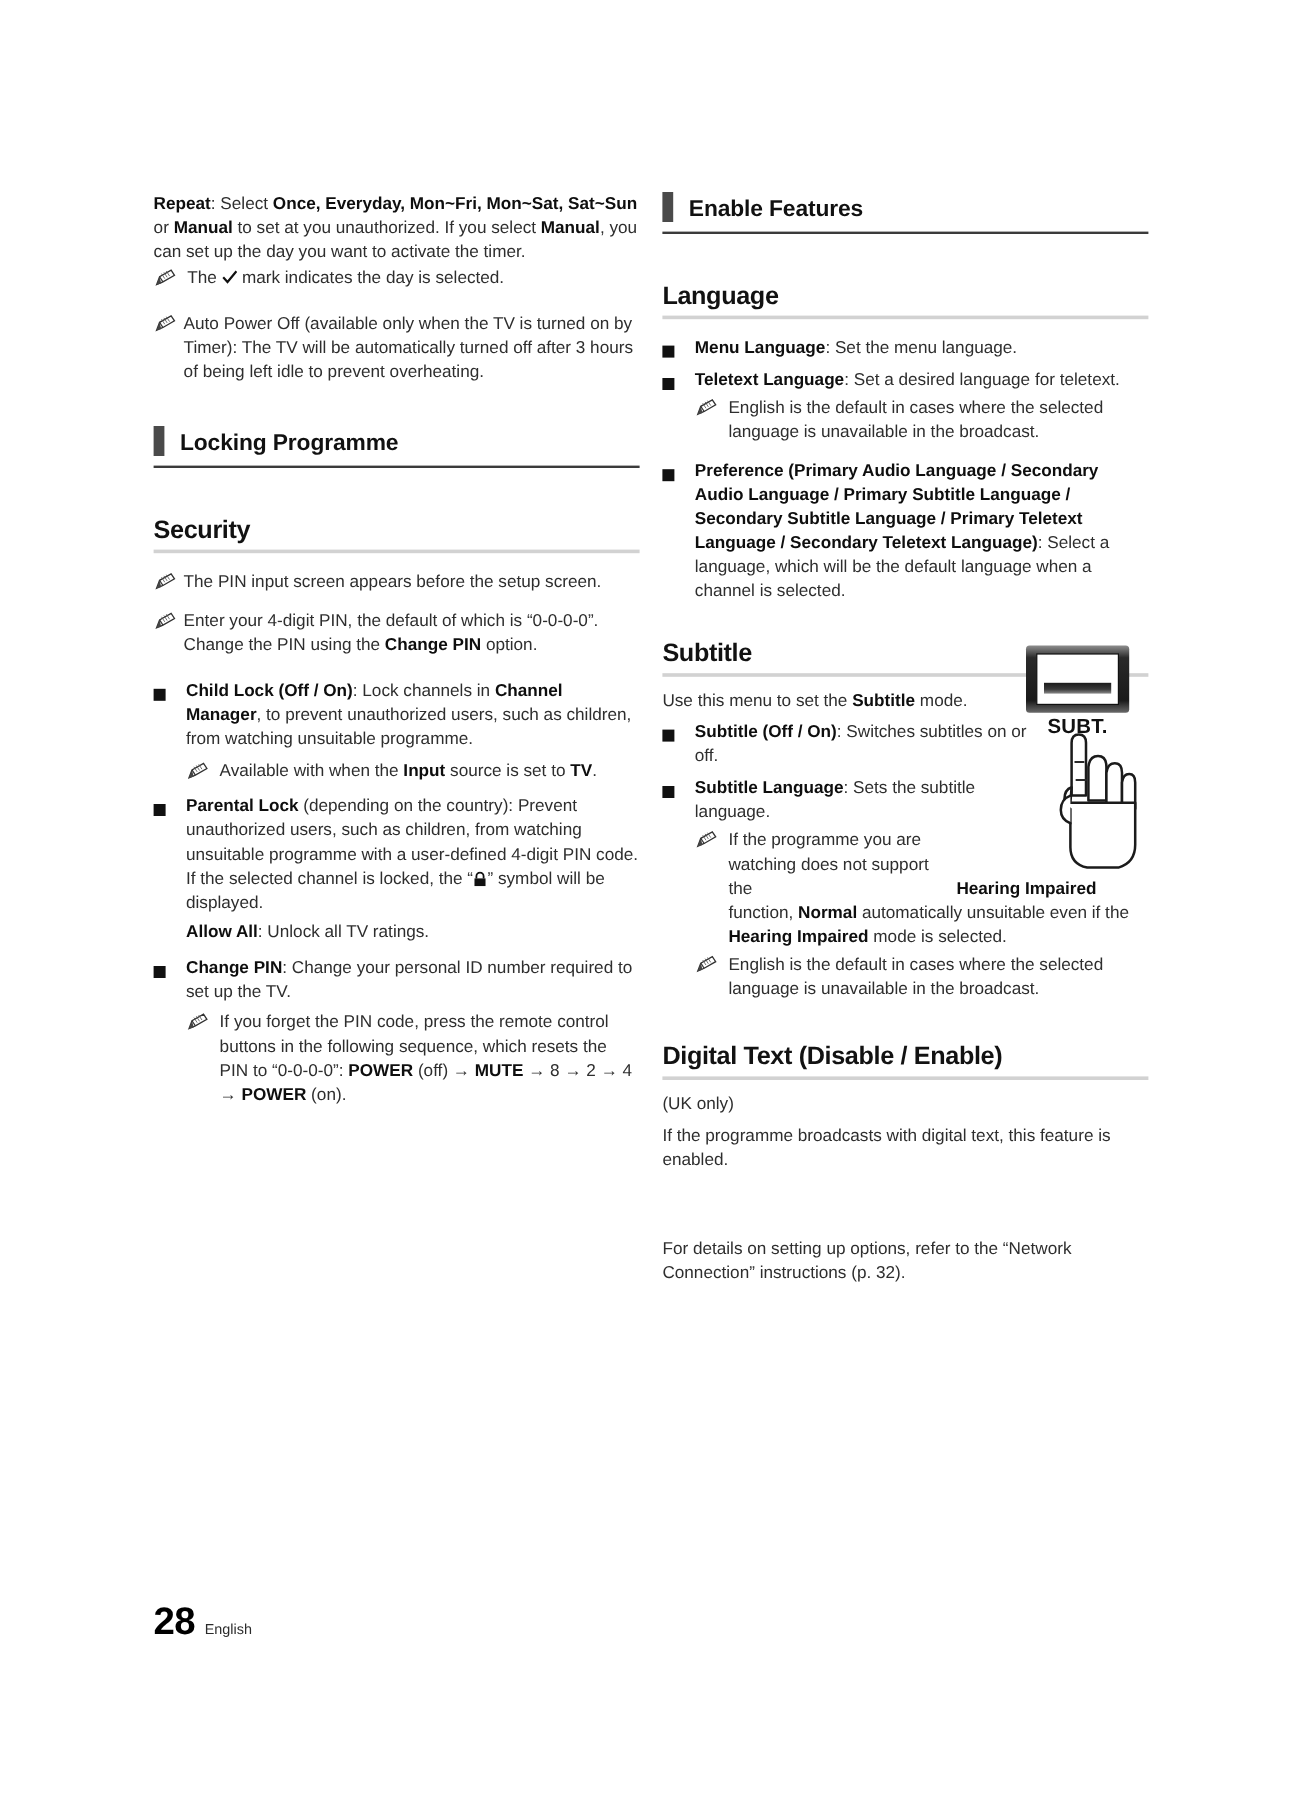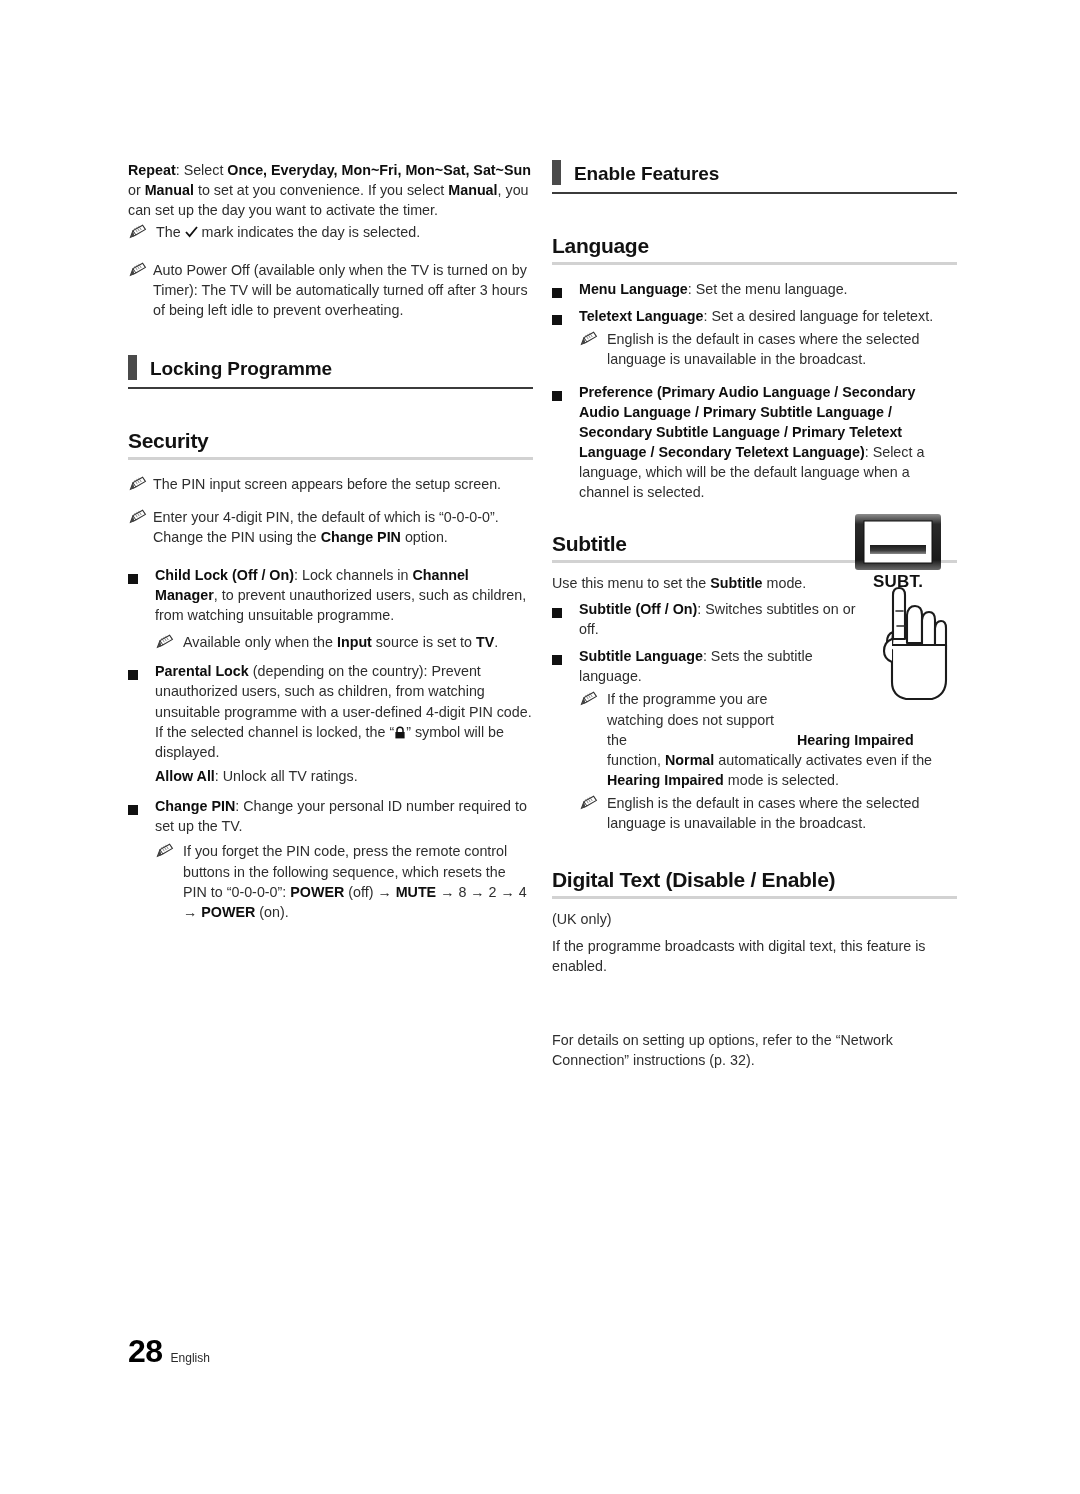--- a/index.html
+++ b/index.html
@@ -151,21 +151,21 @@
     display: inline-block;
     width: 12px;
     height: 13px;
     vertical-align: -2px;
   }
 
   
   .subt-figure {
     position: absolute;
     left: 852px;
-    top: 512px;
+    top: 536px;
     width: 105px;
     height: 190px;
   }
   .subt-label {
     position: absolute;
     left: 0; top: 60px;
     width: 92px;
     text-align: center;
     font-size: 17px;
     font-weight: bold;
@@ -194,21 +194,21 @@
 </style>
 </head>
 <body>
 
 <div class="page">
 
 
   <div class="col col-left">
 
     <div class="para">
-      <b>Repeat</b><span>: Select </span><b>Once, Everyday, Mon~Fri, Mon~Sat, Sat~Sun</b><span> or </span><b>Manual</b><span> to set at you convenience. If you select </span><b>Manual</b><span>, you can set up the day you want to activate the timer.</span>
+      <b>Repeat</b><span>: Select </span><b>Once, Everyday, Mon~Fri, Mon~Sat, Sat~Sun</b><span> or </span><b>Manual</b><span> to set at you unauthorized. If you select </span><b>Manual</b><span>, you can set up the day you want to activate the timer.</span>
     </div>
 
     <div class="row row-note" style="padding-left:28px;margin-left:0;margin-top:2px;">
       <span class="marker">
         <span class="pencil">
           <svg width="19" height="15" viewBox="0 0 19 15">
             <path d="M2.5 13.2 L5.0 6.6 L14.6 1.2 L17.4 5.4 L7.8 10.9 Z" fill="#ffffff" stroke="#333" stroke-width="1.1"></path>
             <path d="M5.0 6.6 L7.8 10.9" stroke="#333" stroke-width="1"></path>
             <path d="M2.5 13.2 L6.4 12.2 L5.0 6.6 Z" fill="#444"></path>
             <path d="M6.6 4.0 L9.3 8.2 M8.6 2.9 L11.3 7.1 M10.6 1.9 L13.3 6.0" stroke="#555" stroke-width="0.7"></path>
@@ -289,21 +289,21 @@
       <span class="marker">
         <span class="pencil">
           <svg width="19" height="15" viewBox="0 0 19 15">
             <path d="M2.5 13.2 L5.0 6.6 L14.6 1.2 L17.4 5.4 L7.8 10.9 Z" fill="#ffffff" stroke="#333" stroke-width="1.1"></path>
             <path d="M5.0 6.6 L7.8 10.9" stroke="#333" stroke-width="1"></path>
             <path d="M2.5 13.2 L6.4 12.2 L5.0 6.6 Z" fill="#444"></path>
             <path d="M6.6 4.0 L9.3 8.2 M8.6 2.9 L11.3 7.1 M10.6 1.9 L13.3 6.0" stroke="#555" stroke-width="0.7"></path>
           </svg>
         </span>
       </span>
-      <span class="body"><span>Available only when the </span><b>Input</b><span> source is set to </span><b>TV</b><span>.</span></span>
+      <span class="body"><span>Available with when the </span><b>Input</b><span> source is set to </span><b>TV</b><span>.</span></span>
     </div>
 
     <div class="row row-sq" style="margin-bottom:4px;">
       <span class="marker"><span class="sq"></span></span>
       <span class="body"><b>Parental Lock</b><span> (depending on the country): Prevent unauthorized users, such as children, from watching unsuitable programme with a user-defined 4-digit PIN code. If the selected channel is locked, the “</span><span class="lockglyph"><svg width="12" height="13" viewBox="0 0 12 13">
               <path d="M3 6 V4.2 a3 3 0 0 1 6 0 V6" stroke="#111" stroke-width="1.5" fill="none"></path>
               <rect x="1.4" y="6" width="9.2" height="6.4" fill="#111"></rect>
             </svg></span><span>” symbol will be displayed.</span></span>
     </div>
 
@@ -400,21 +400,21 @@
       <span class="marker">
         <span class="pencil">
           <svg width="19" height="15" viewBox="0 0 19 15">
             <path d="M2.5 13.2 L5.0 6.6 L14.6 1.2 L17.4 5.4 L7.8 10.9 Z" fill="#ffffff" stroke="#333" stroke-width="1.1"></path>
             <path d="M5.0 6.6 L7.8 10.9" stroke="#333" stroke-width="1"></path>
             <path d="M2.5 13.2 L6.4 12.2 L5.0 6.6 Z" fill="#444"></path>
             <path d="M6.6 4.0 L9.3 8.2 M8.6 2.9 L11.3 7.1 M10.6 1.9 L13.3 6.0" stroke="#555" stroke-width="0.7"></path>
           </svg>
         </span>
       </span>
-      <span class="body"><span style="display:inline-block;max-width:190px;">If the programme you are watching does not support the </span><b>Hearing Impaired</b><span> function, </span><b>Normal</b><span> automatically activates even if the </span><b>Hearing Impaired</b><span> mode is selected.</span></span>
+      <span class="body"><span style="display:inline-block;max-width:190px;">If the programme you are watching does not support the </span><b>Hearing Impaired</b><span> function, </span><b>Normal</b><span> automatically unsuitable even if the </span><b>Hearing Impaired</b><span> mode is selected.</span></span>
     </div>
 
     <div class="row row-note row-note-in">
       <span class="marker">
         <span class="pencil">
           <svg width="19" height="15" viewBox="0 0 19 15">
             <path d="M2.5 13.2 L5.0 6.6 L14.6 1.2 L17.4 5.4 L7.8 10.9 Z" fill="#ffffff" stroke="#333" stroke-width="1.1"></path>
             <path d="M5.0 6.6 L7.8 10.9" stroke="#333" stroke-width="1"></path>
             <path d="M2.5 13.2 L6.4 12.2 L5.0 6.6 Z" fill="#444"></path>
             <path d="M6.6 4.0 L9.3 8.2 M8.6 2.9 L11.3 7.1 M10.6 1.9 L13.3 6.0" stroke="#555" stroke-width="0.7"></path>

